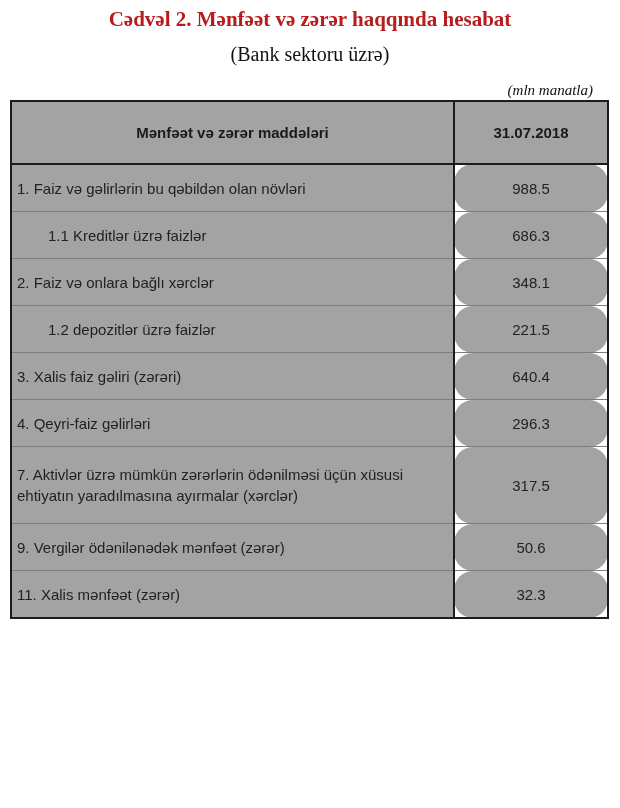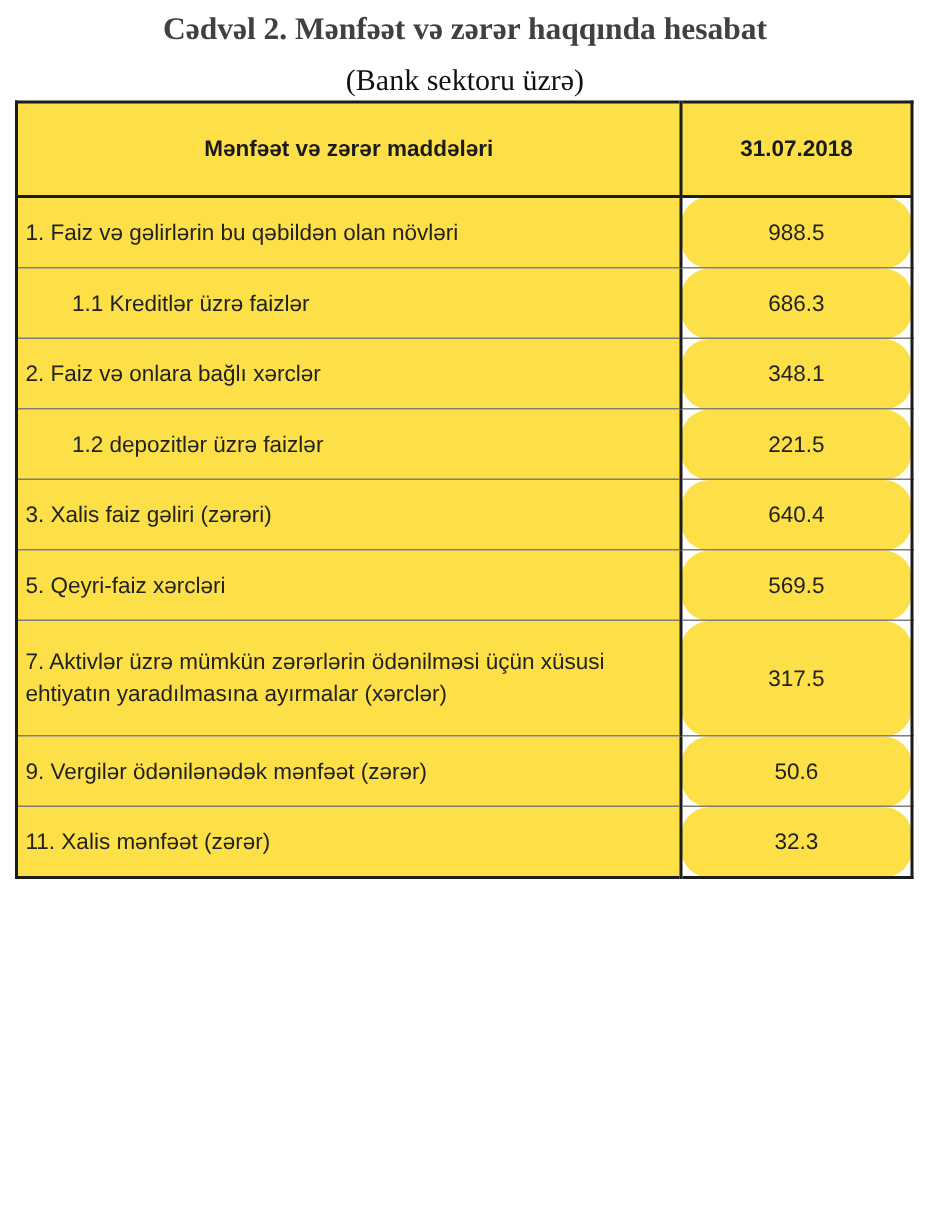--- a/index.html
+++ b/index.html
@@ -14,21 +14,21 @@
   .page { width: 620px; height: 808px; position: relative; }
 
   .title {
     margin: 0;
     padding-top: 7px;
     text-align: center;
     font-family: "Liberation Serif", serif;
     font-weight: 700;
     font-size: 21px;
     line-height: 25px;
-    color: #404040;
+    color: #b91c1c;
   }
   .subtitle {
     margin: 11px 0 0 0;
     text-align: center;
     font-family: "Liberation Serif", serif;
     font-weight: 400;
     font-size: 20px;
     line-height: 23px;
     color: #111111;
   }
@@ -52,21 +52,21 @@
   }
   .col-items-w { width: 443px; }
   .col-value-w { width: 154px; }
 
   .report-table th,
   .report-table td {
     border: 1px solid #7d7d7d;
     font-size: 15px;
     color: #222222;
     vertical-align: middle;
-    background: #fde047;
+    background: #a3a3a3;
   }
   .report-table th {
     height: 59px;
     font-weight: 700;
     text-align: center;
     border-bottom: 2px solid #1c1c1c;
     color: #1a1a1a;
   }
   .report-table th.col-items { border-right: 2px solid #1c1c1c; }
 
@@ -80,20 +80,21 @@
   td.cell-label.indent { padding-left: 36px; }
   td.cell-value { text-align: center; border-radius: 19px; }
   tr.tall td { height: 74px; }
 </style>
 </head>
 <body>
 
 <div class="page">
   <h1 class="title">Cədvəl 2. Mənfəət və zərər haqqında hesabat</h1>
   <h2 class="subtitle">(Bank sektoru üzrə)</h2>
+  <div class="unit-note">(mln manatla)</div>
 
   <table class="report-table">
     <colgroup>
       <col class="col-items-w">
       <col class="col-value-w">
     </colgroup>
     <thead>
       <tr>
         <th class="col-items">Mənfəət və zərər maddələri</th>
         <th class="col-value">31.07.2018</th>
@@ -114,22 +115,22 @@
   </tr>
         <tr>
     <td class="cell-label indent">1.2 depozitlər üzrə faizlər</td>
     <td class="cell-value">221.5</td>
   </tr>
         <tr>
     <td class="cell-label">3. Xalis faiz gəliri (zərəri)</td>
     <td class="cell-value">640.4</td>
   </tr>
         <tr>
-    <td class="cell-label">5. Qeyri-faiz xərcləri</td>
-    <td class="cell-value">569.5</td>
+    <td class="cell-label">4. Qeyri-faiz gəlirləri</td>
+    <td class="cell-value">296.3</td>
   </tr>
         <tr class="tall">
     <td class="cell-label">7. Aktivlər üzrə mümkün zərərlərin ödənilməsi üçün xüsusi ehtiyatın yaradılmasına ayırmalar (xərclər)</td>
     <td class="cell-value">317.5</td>
   </tr>
         <tr>
     <td class="cell-label">9. Vergilər ödənilənədək mənfəət (zərər)</td>
     <td class="cell-value">50.6</td>
   </tr>
         <tr>

